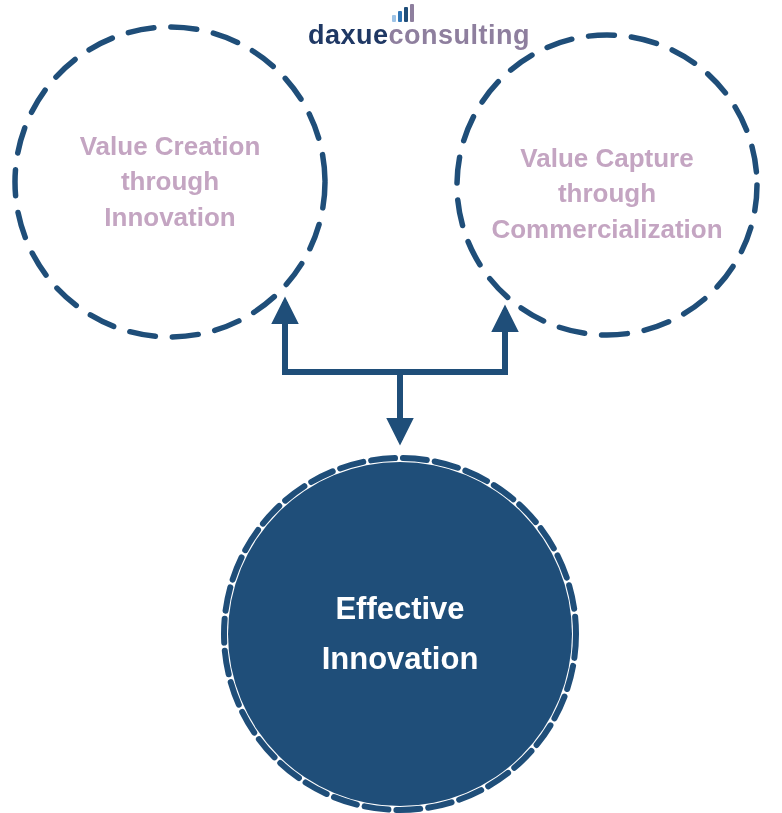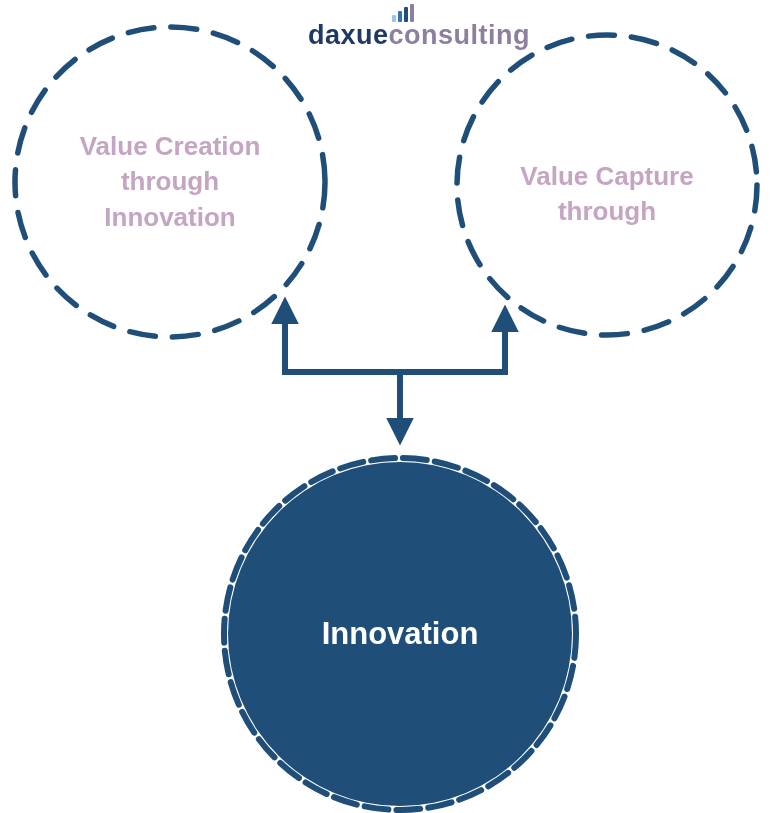--- a/index.html
+++ b/index.html
@@ -124,19 +124,21 @@
 
   <div class="circle-label label-left">
     <span>Value Creation</span>
     <span>through</span>
     <span>Innovation</span>
   </div>
 
   <div class="circle-label label-right">
     <span>Value Capture</span>
     <span>through</span>
+    <span>Commercialization</span>
   </div>
 
   <div class="circle-label label-bottom">
+    <span>Effective</span>
     <span>Innovation</span>
   </div>
 
 </div>
 
 </body></html>

